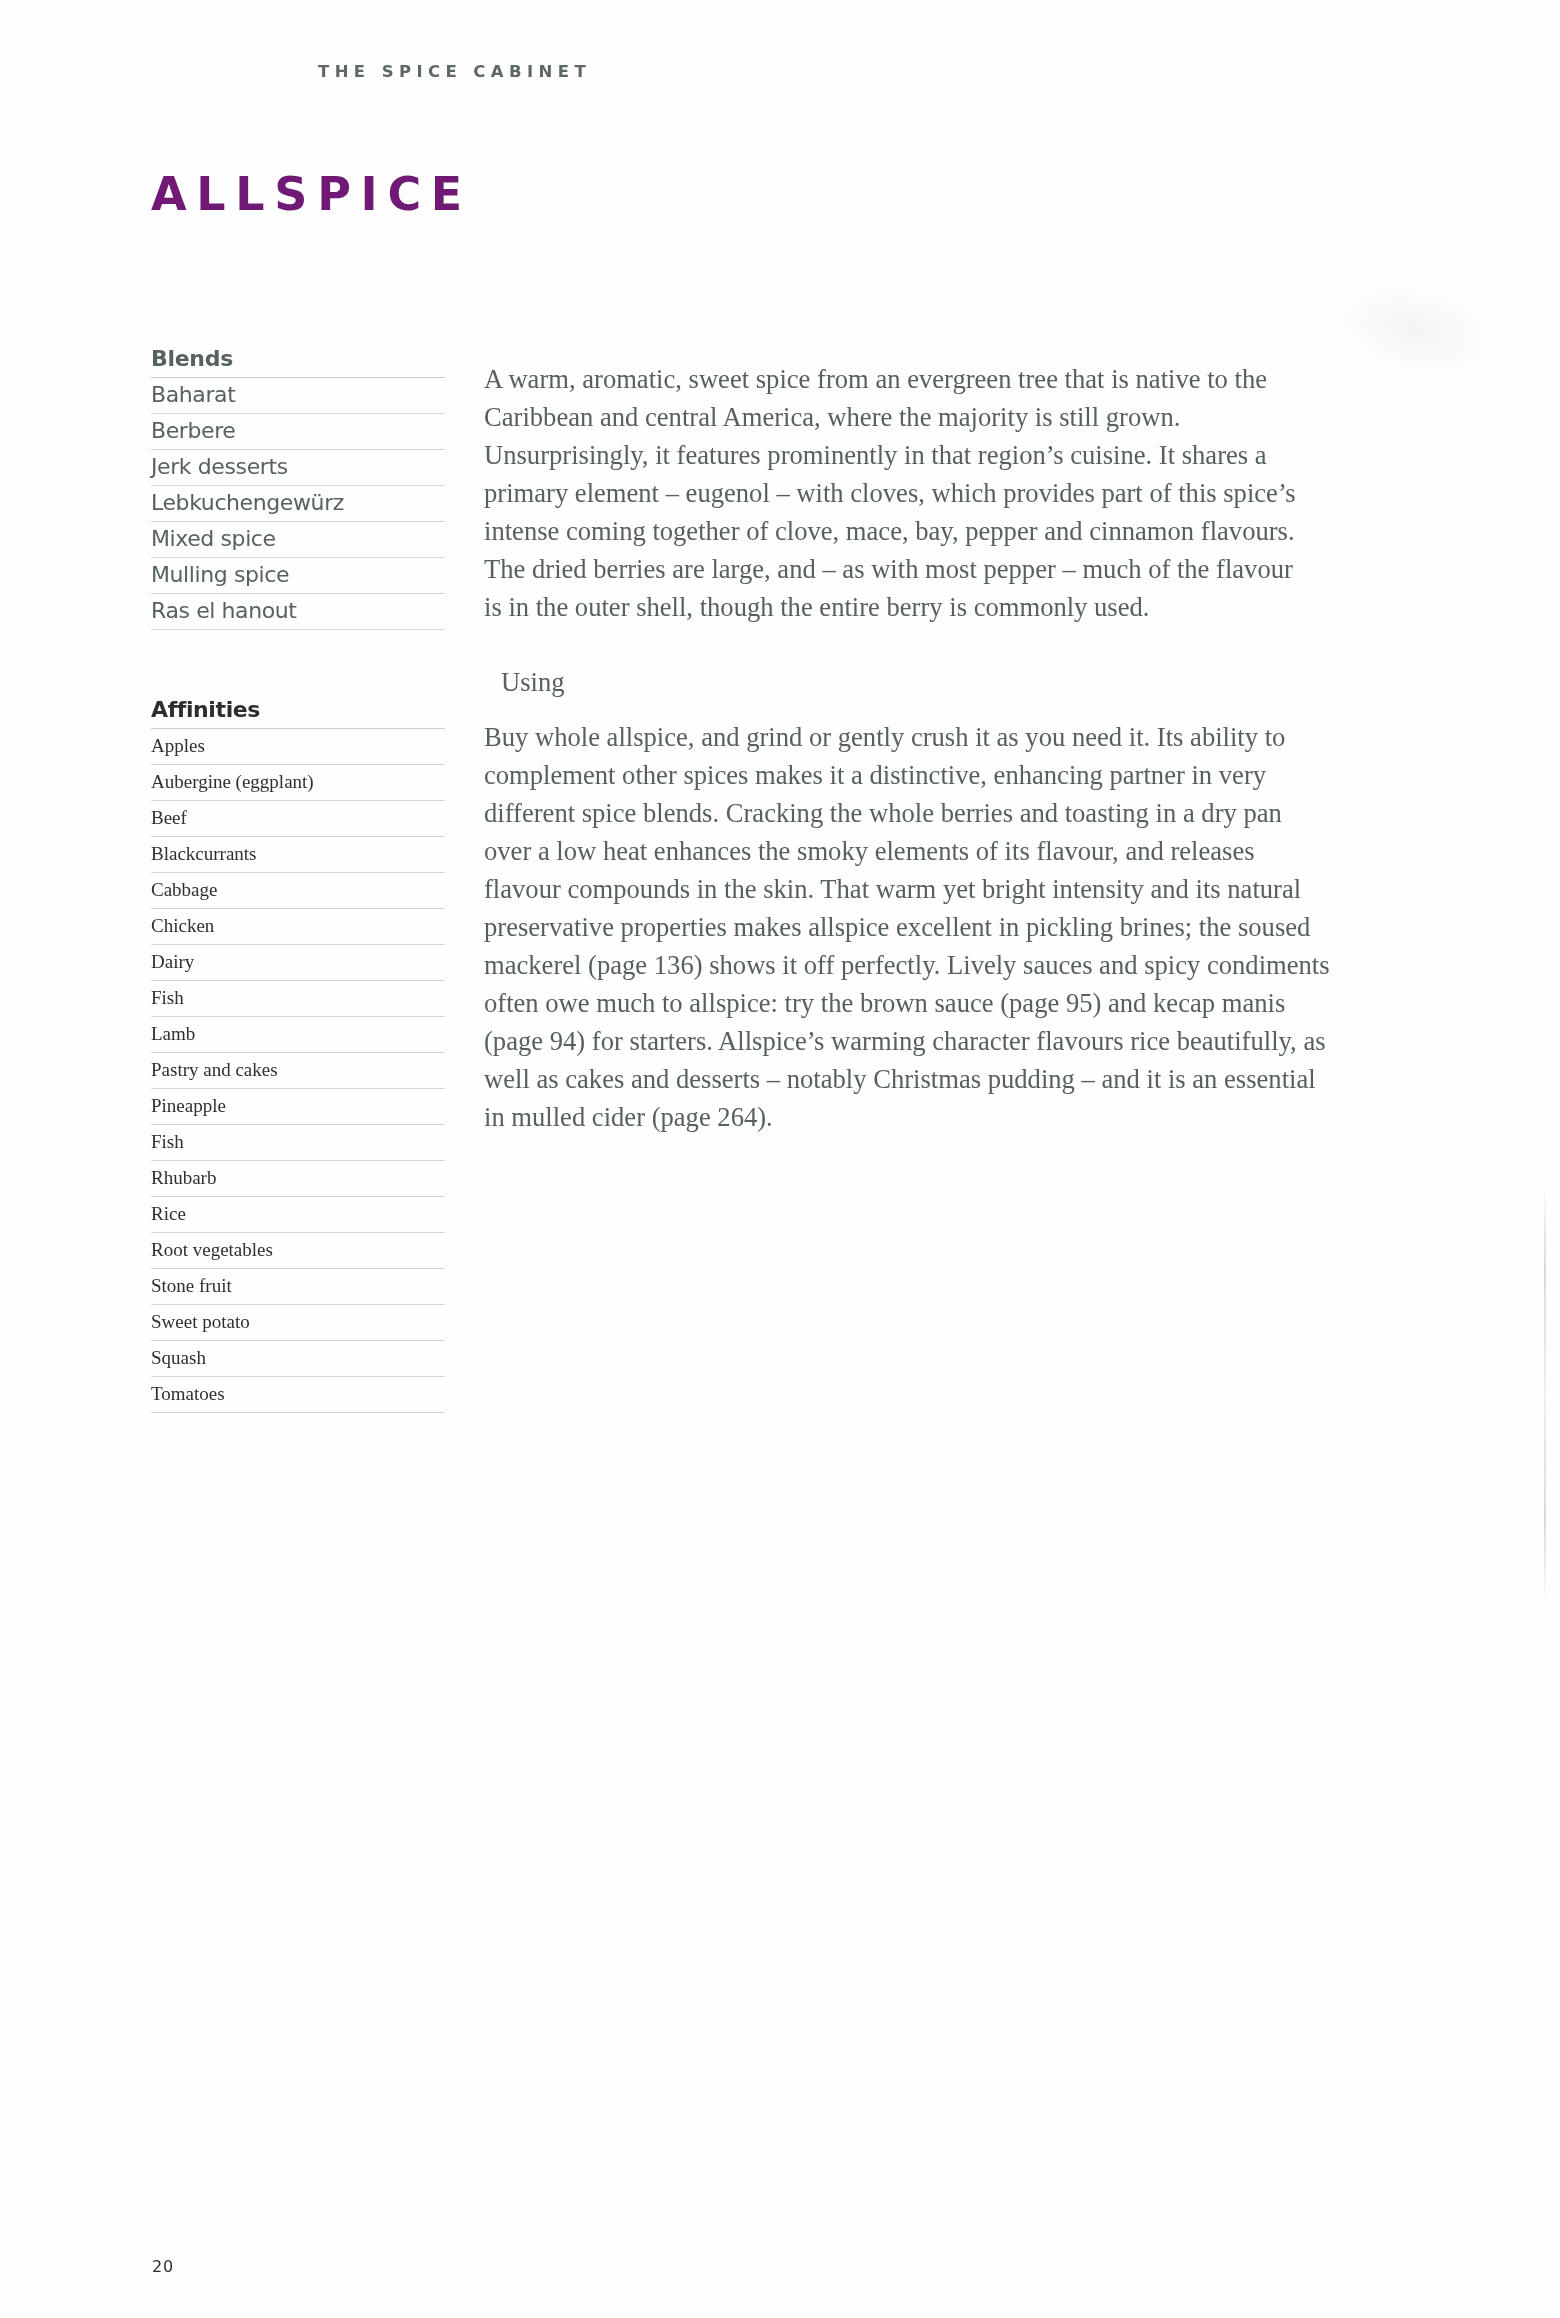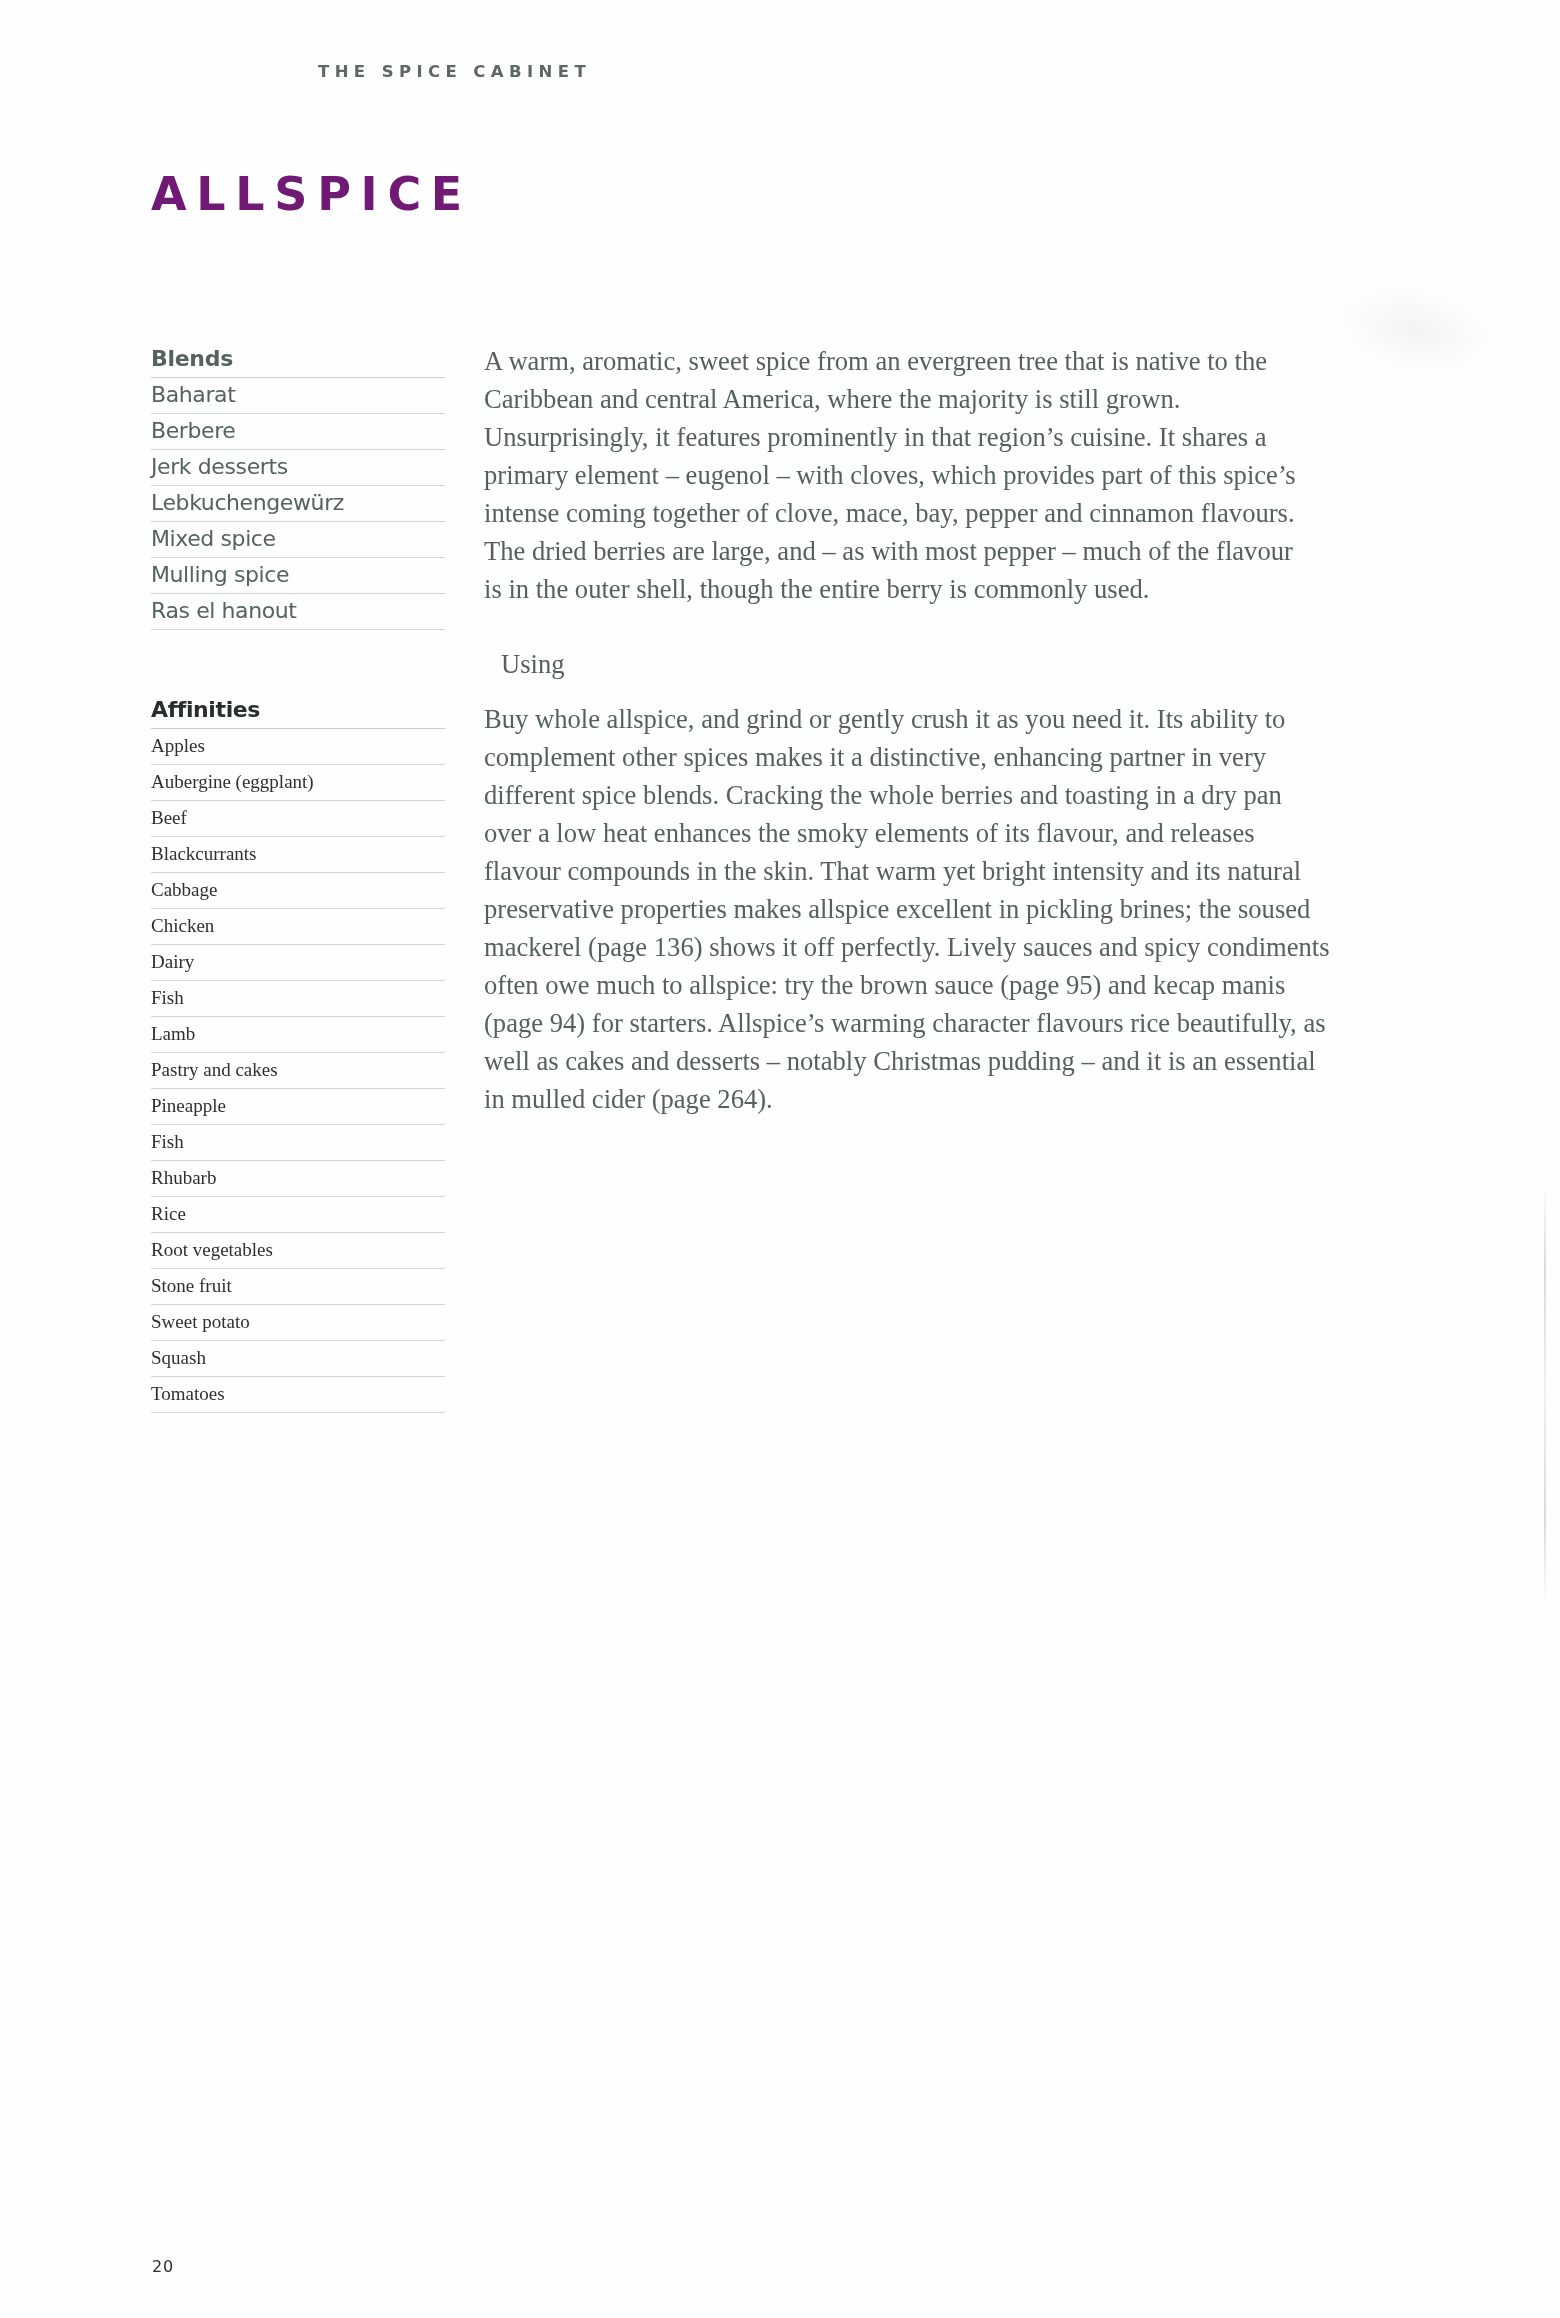--- a/index.html
+++ b/index.html
@@ -95,20 +95,21 @@
       font-size: 26.6px;
       line-height: 38px;
       color: #56615c;
     }
     .body-text p {
       margin: 0;
       white-space: pre-line;
     }
     .body-text .intro {
       margin-bottom: 37px;
+      margin-top: 18px;
     }
     .body-text .section-heading {
       margin: 17px;
       line-height: 38px;
     }
     .page-number {
       position: absolute;
       left: 152px;
       top: 2259px;
       font-family: "DejaVu Sans", "Liberation Sans", sans-serif;

